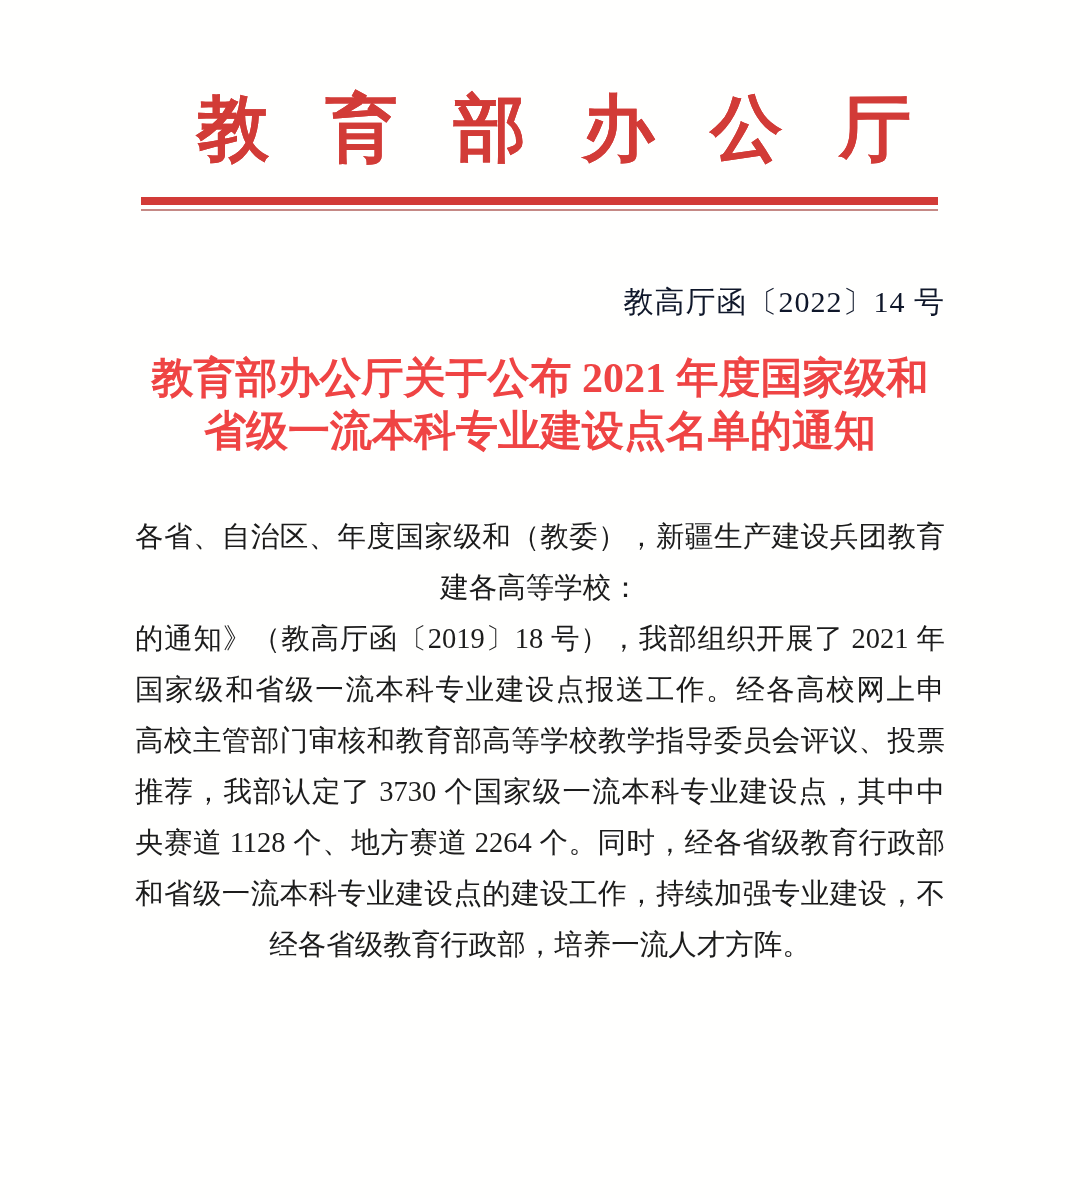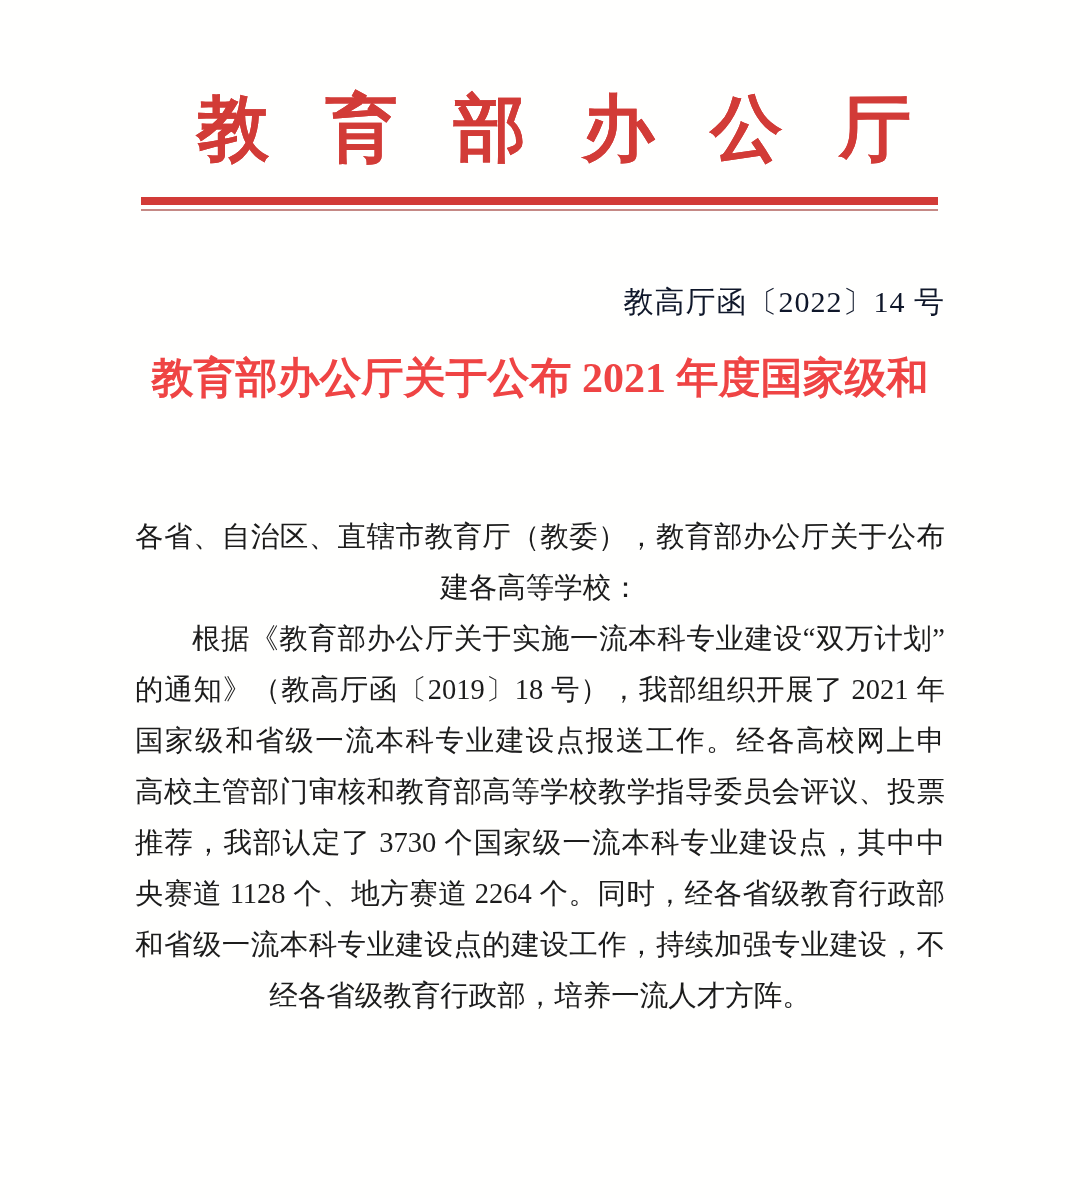--- a/index.html
+++ b/index.html
@@ -79,26 +79,26 @@
 
   <div class="rule-wrap">
     <div class="rule-thick"></div>
     <div class="rule-thin"></div>
   </div>
 
   <div class="doc-number">教高厅函〔2022〕14 号</div>
 
   <div class="notice-title">
     <div>教育部办公厅关于公布 2021 年度国家级和</div>
+    <div>省级一流本科专业建设点名单的通知</div>
   </div>
 
   <div class="body-text">
-      <div class="bline j">各省、自治区、直辖市教育厅（教委），教育部办公厅关于公布</div>
+      <div class="bline j">各省、自治区、年度国家级和（教委），新疆生产建设兵团教育</div>
       <div class="bline">建各高等学校：</div>
-      <div class="bline j ind">根据《教育部办公厅关于实施一流本科专业建设“双万计划”</div>
       <div class="bline j">的通知》（教高厅函〔2019〕18 号），我部组织开展了 2021 年度</div>
       <div class="bline j">国家级和省级一流本科专业建设点报送工作。经各高校网上申报、</div>
       <div class="bline j">高校主管部门审核和教育部高等学校教学指导委员会评议、投票</div>
       <div class="bline j">推荐，我部认定了 3730 个国家级一流本科专业建设点，其中中</div>
       <div class="bline j">央赛道 1128 个、地方赛道 2264 个。同时，经各省级教育行政部</div>
       <div class="bline j">和省级一流本科专业建设点的建设工作，持续加强专业建设，不</div>
       <div class="bline">经各省级教育行政部，培养一流人才方阵。</div>
     </div>
 
 </div>

